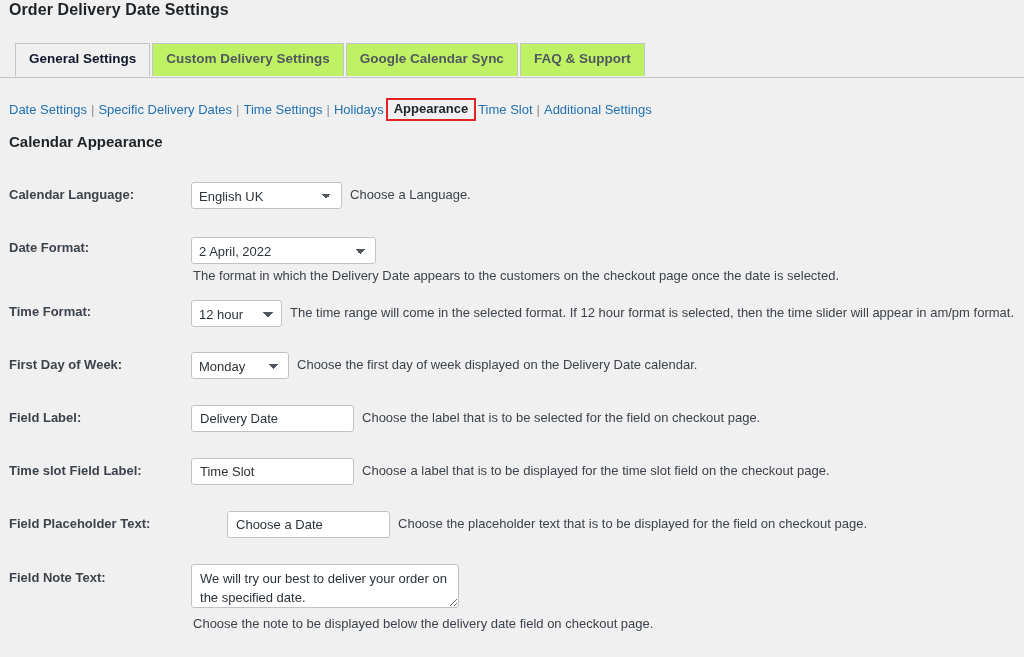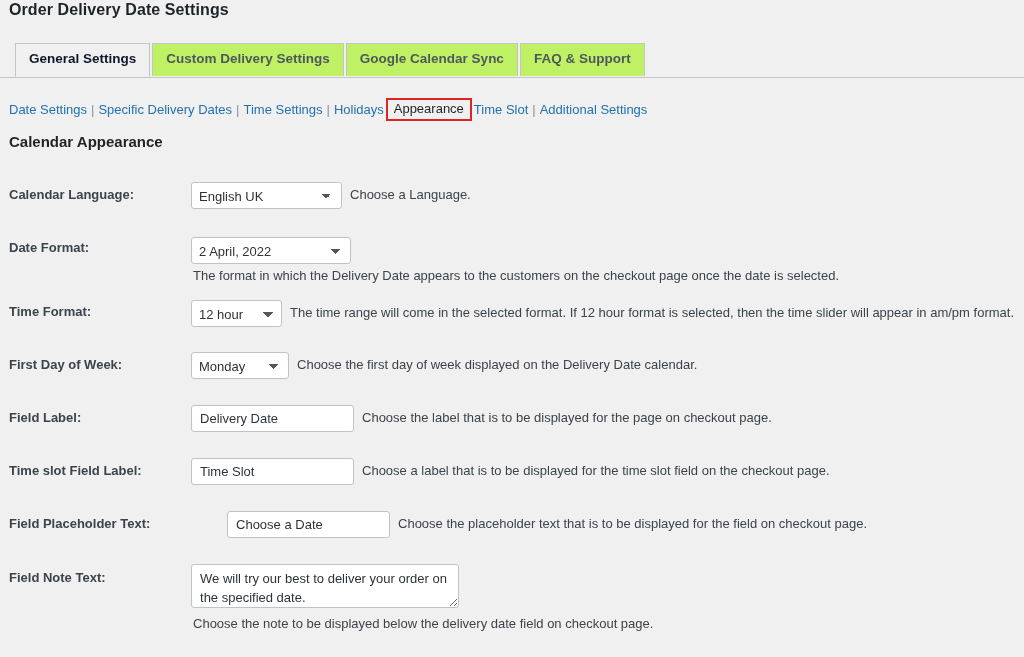--- a/index.html
+++ b/index.html
@@ -79,21 +79,21 @@
     color: #2271b1;
     text-decoration: none;
   }
   .subsubsub .sep {
     color: #8c8f94;
     padding: 0 4px;
   }
   .subsubsub .current {
     display: inline-block;
     color: #1d2327;
-    font-weight: normal;
+    font-weight: bold;
     border: 2px solid #e02424;
     padding: 2px 6px 3px 6px;
     margin: 0 2px;
     line-height: 14px;
     position: relative;
     top: -1px;
   }
 
   
   .section-heading {
@@ -157,21 +157,21 @@
     background-image:
       linear-gradient(45deg, transparent 50%, #50575e 50%),
       linear-gradient(135deg, #50575e 50%, transparent 50%);
     background-position:
       calc(100% - 15px) 11px,
       calc(100% - 10px) 11px;
     background-size: 5px 5px, 5px 5px;
     background-repeat: no-repeat;
   }
   select.lang-select  { width: 151px; }
-  select.date-select  { width: 160px; }
+  select.date-select  { width: 185px; }
   select.time-select  { width:  91px; padding-right: 22px;
                         background-position: calc(100% - 13px) 11px, calc(100% - 8px) 11px; }
   select.day-select   { width:  98px; }
 
   input.wc-text {
     height: 27px;
     padding: 3px 8px;
   }
   input.field-label-input,
   input.timeslot-label-input,
@@ -280,21 +280,21 @@
           <span class="desc">Choose the first day of week displayed on the Delivery Date calendar.</span>
         </div>
       </td>
     </tr>
 
     <tr class="row-flabel">
       <th>Field Label:</th>
       <td>
         <div class="field-row">
           <input class="wc-text field-label-input" type="text" value="Delivery Date" style="">
-          <span class="desc">Choose the label that is to be displayed for the page on checkout page.</span>
+          <span class="desc">Choose the label that is to be selected for the field on checkout page.</span>
         </div>
       </td>
     </tr>
 
     <tr class="row-tslabel">
       <th>Time slot Field Label:</th>
       <td>
         <div class="field-row">
           <input class="wc-text timeslot-label-input" type="text" value="Time Slot" style="">
           <span class="desc">Choose a label that is to be displayed for the time slot field on the checkout page.</span>

